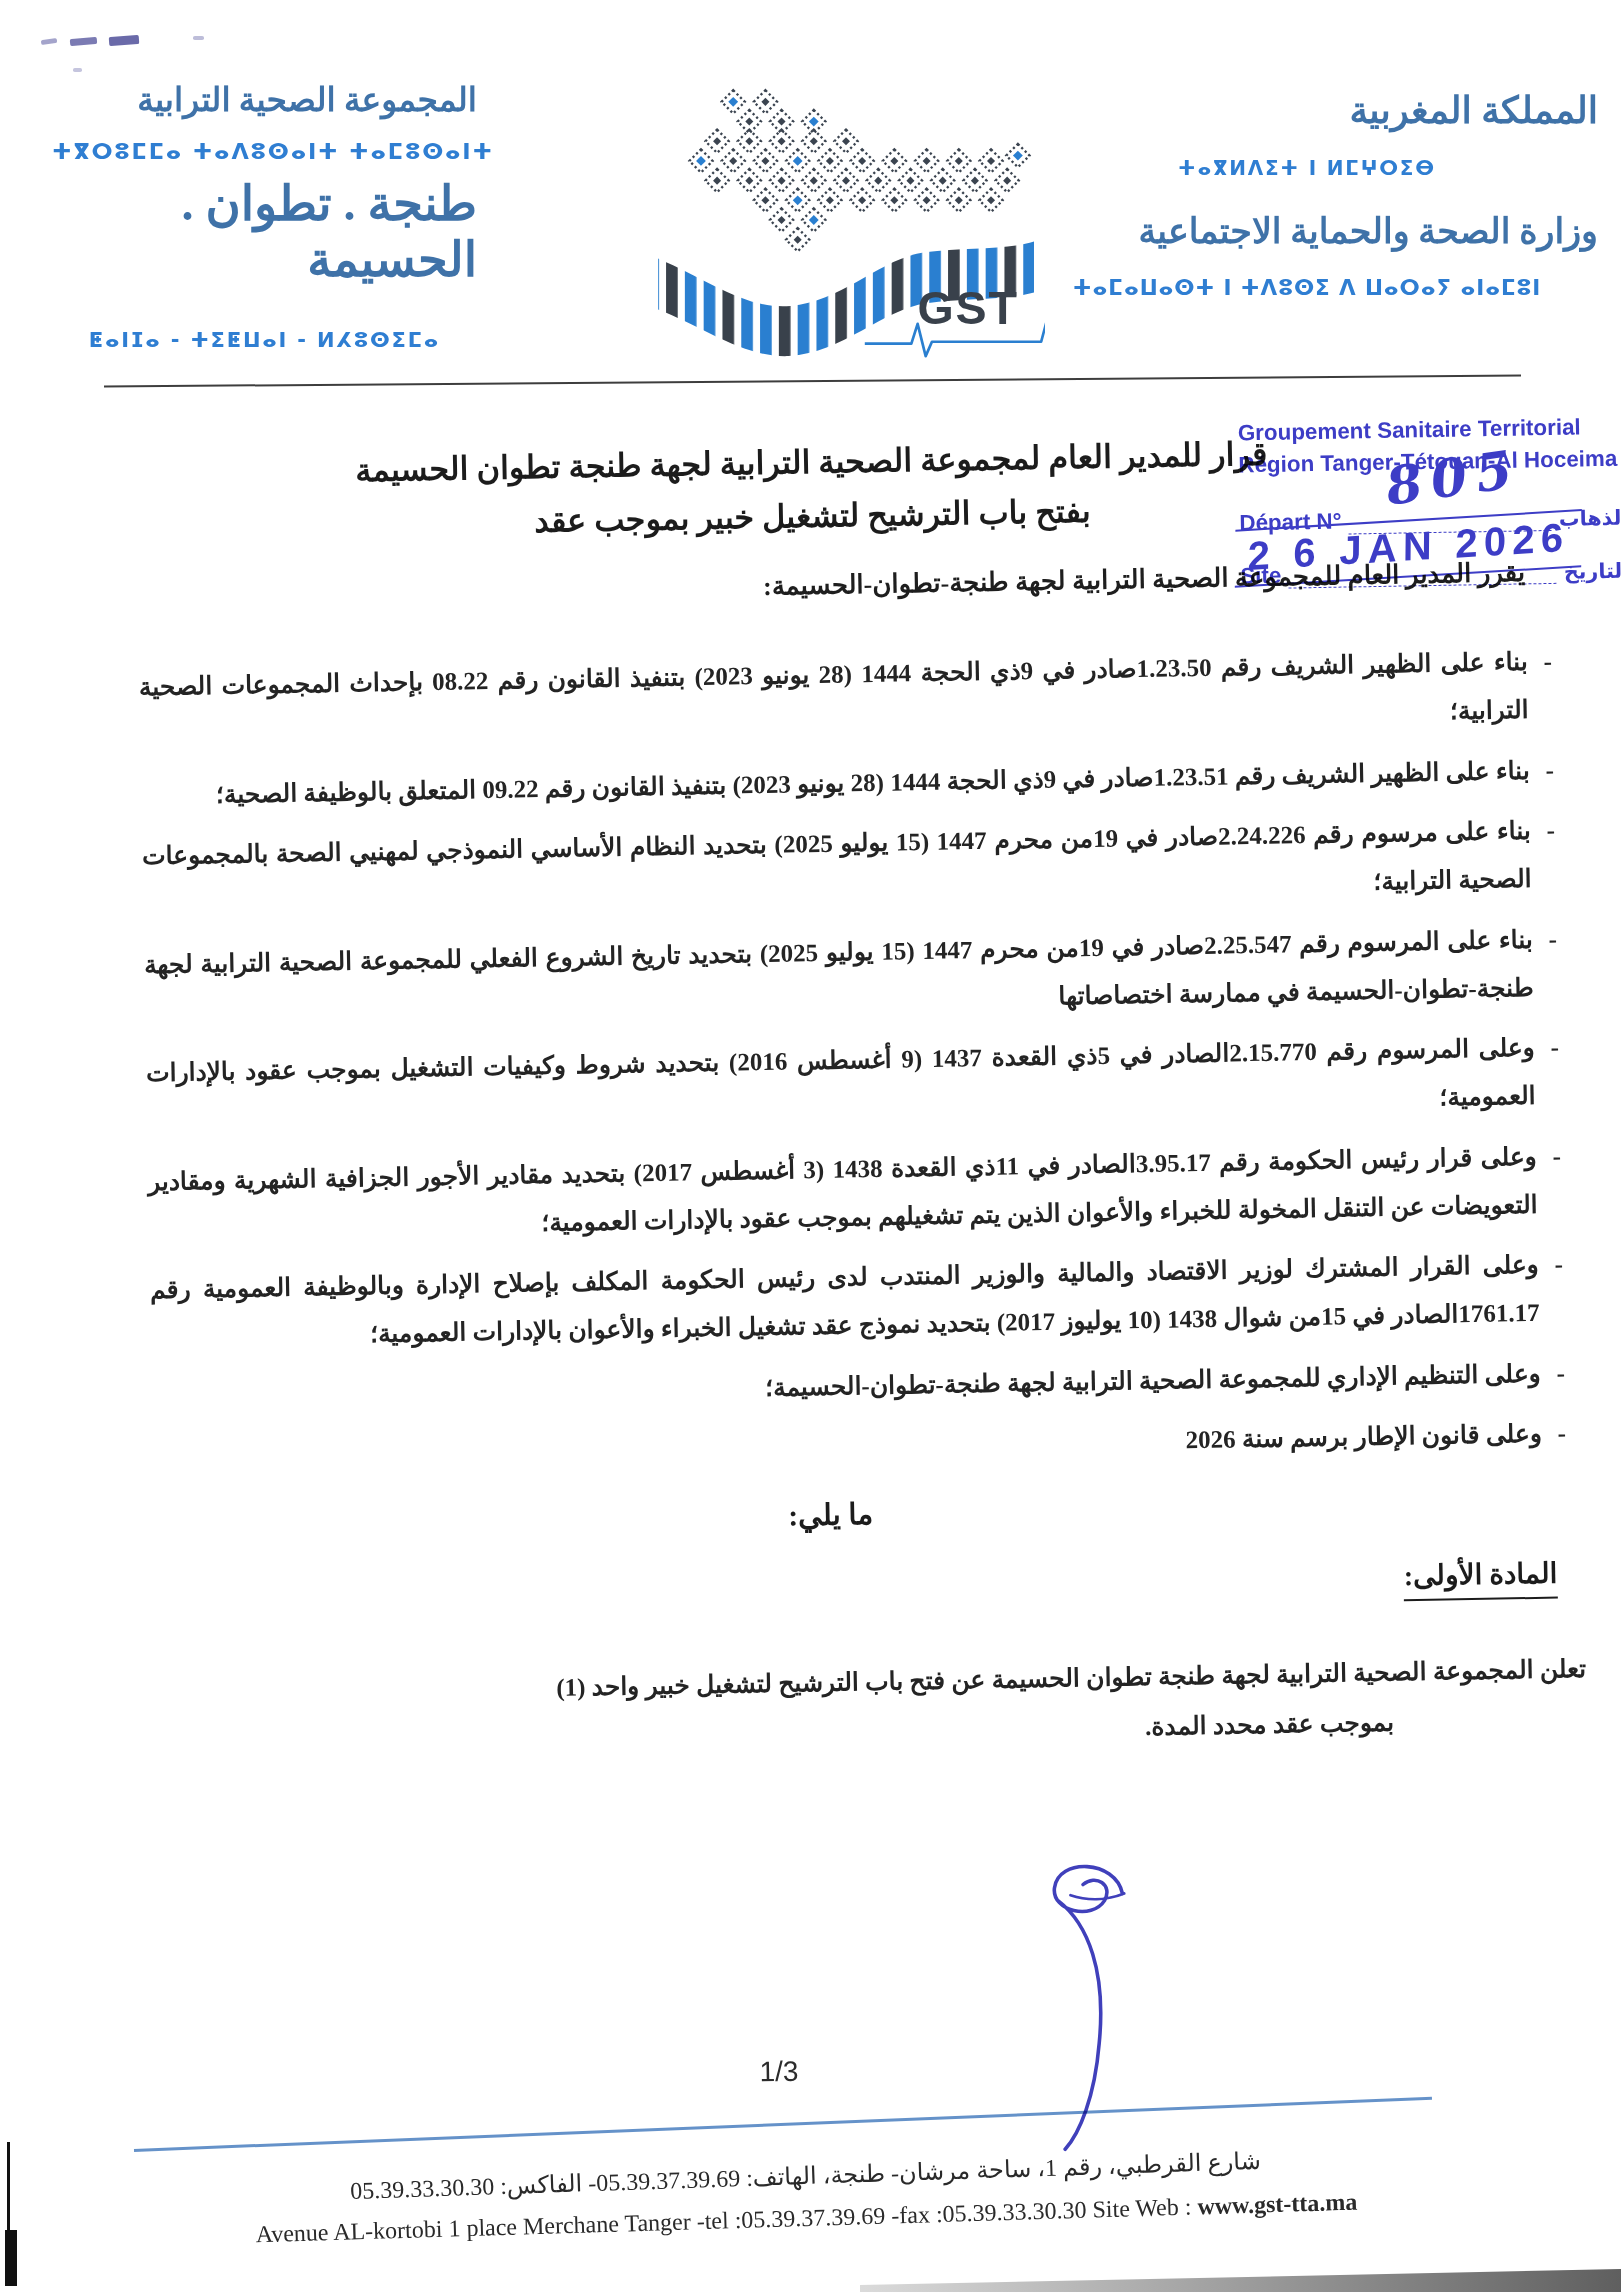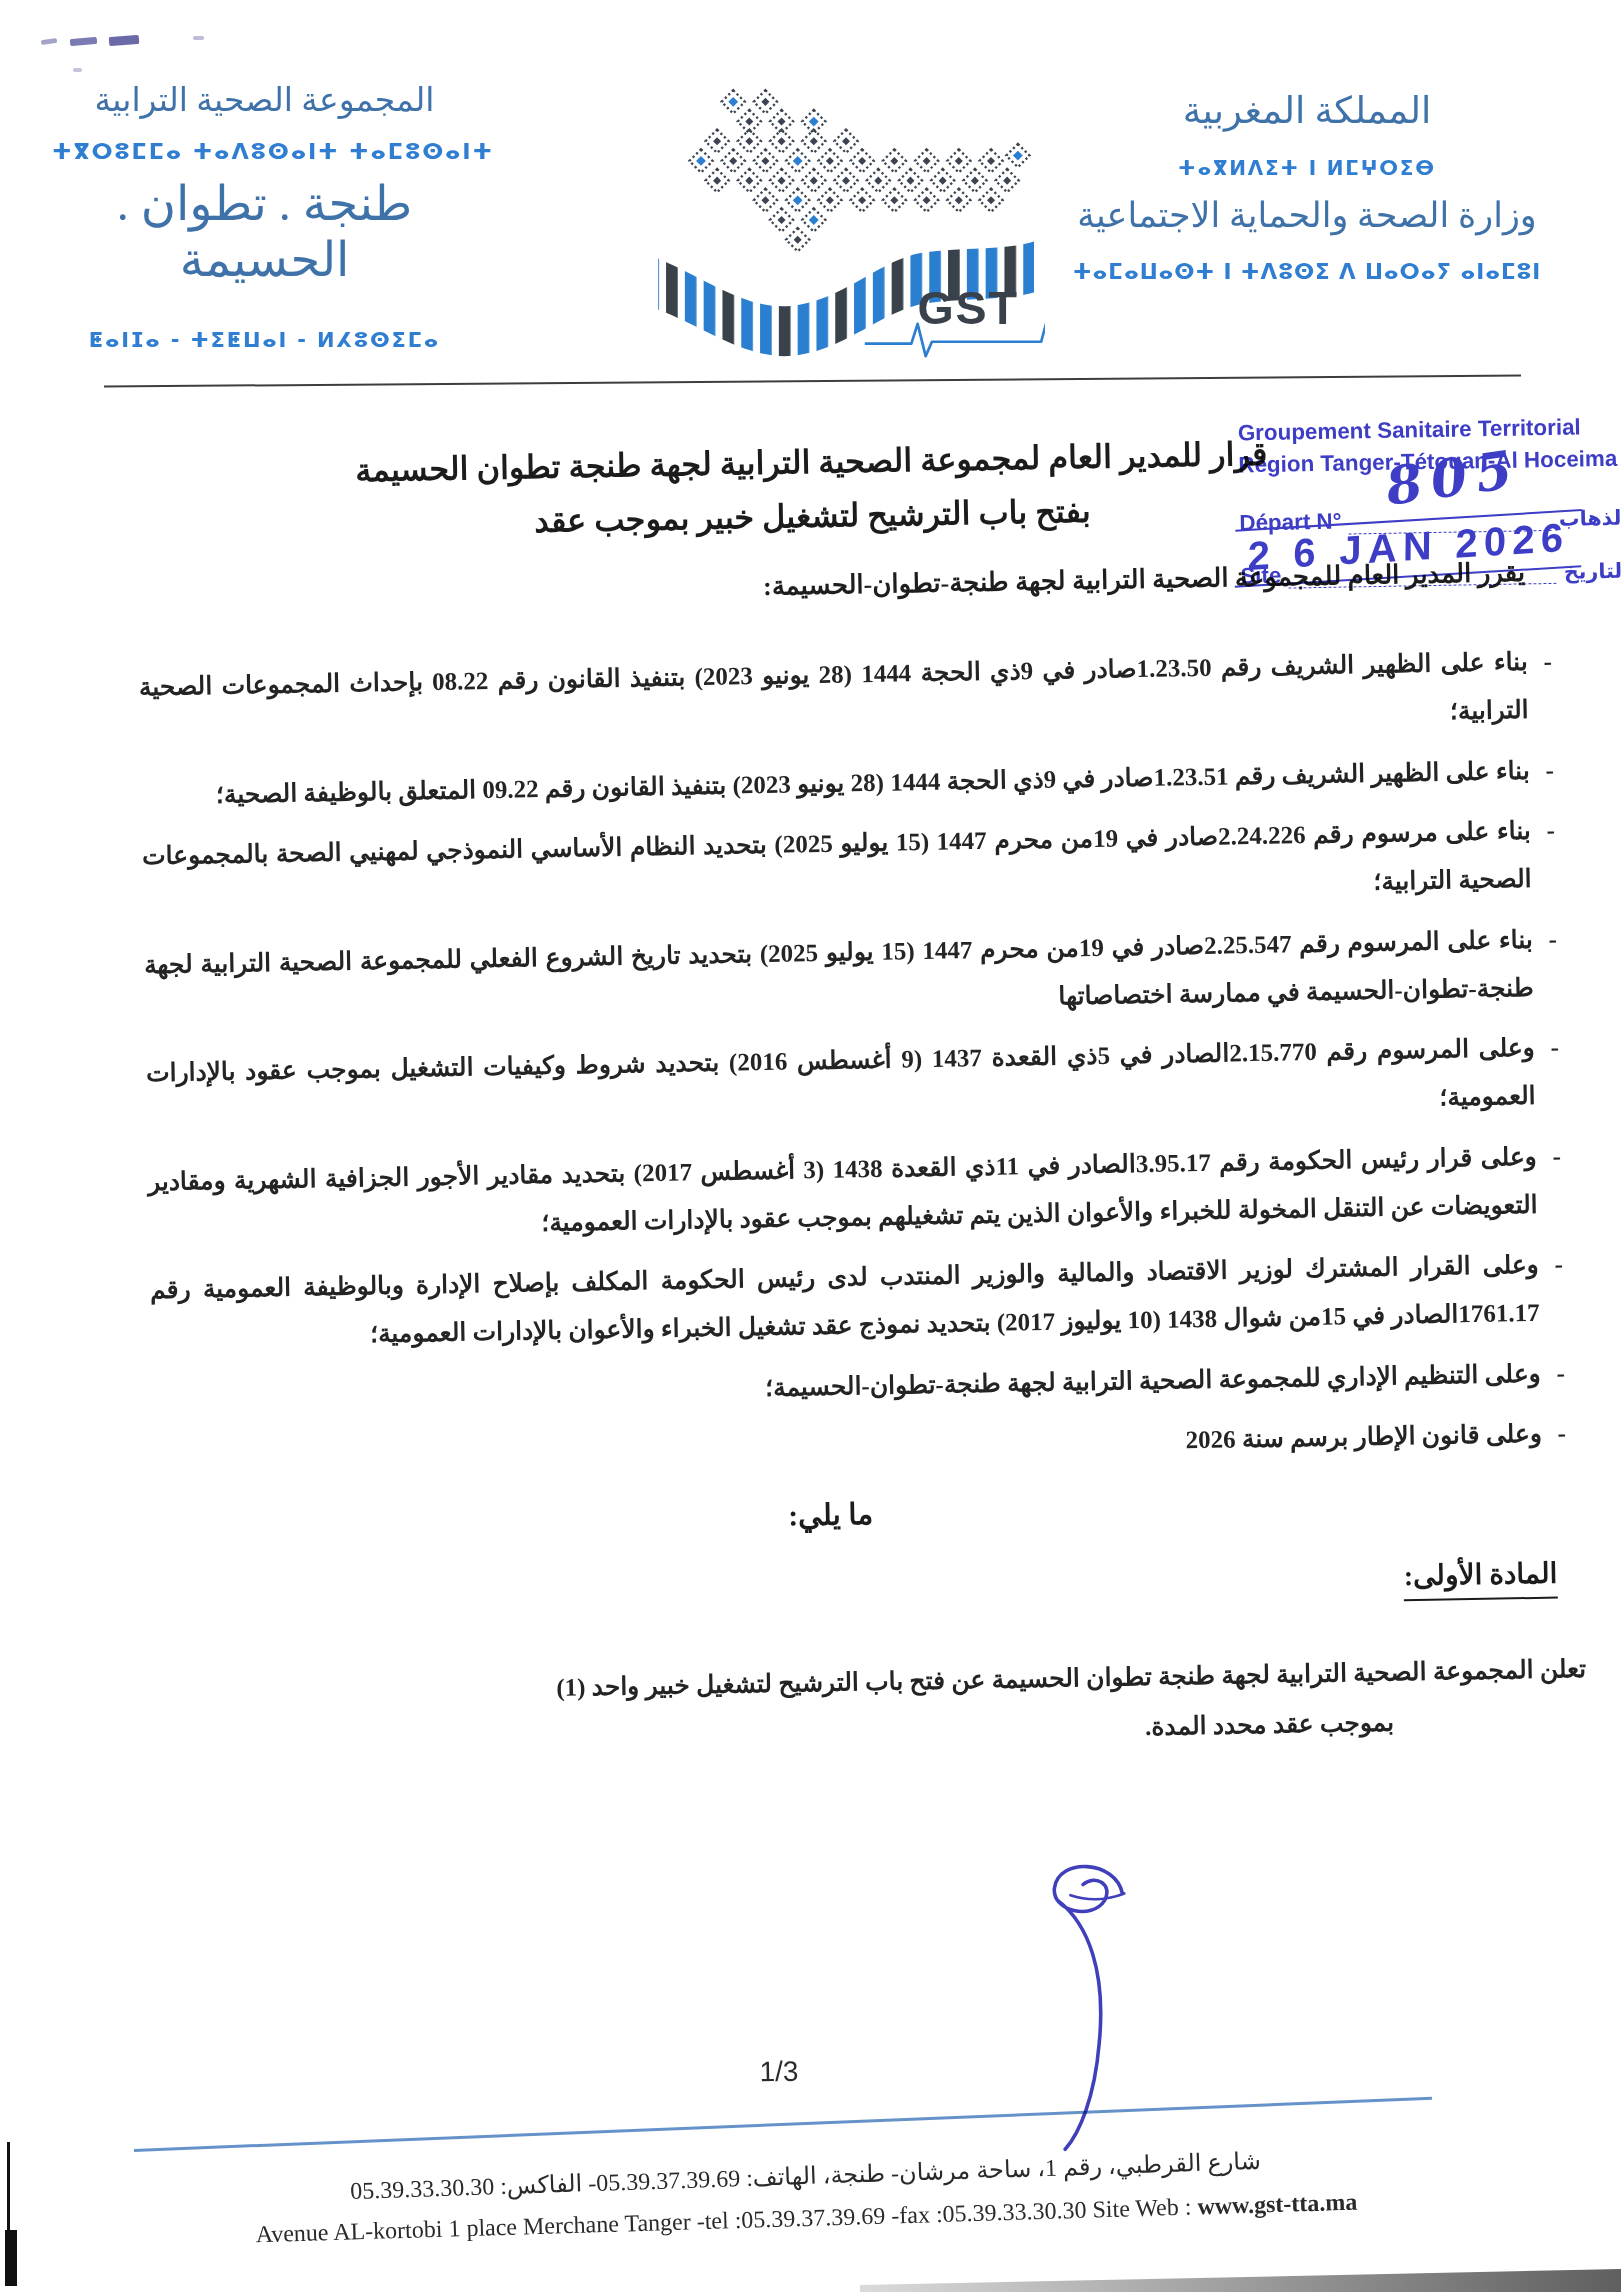--- a/index.html
+++ b/index.html
@@ -1,29 +1,29 @@
 <!DOCTYPE html>
 <html lang="ar" style="font-size:14.3px"><head>
 <meta charset="utf-8">
 <style>
   html,body{margin:0;padding:0;background:#e8e8e8;}
   .page{position:relative;width:1621px;height:2293px;background:#ffffff;overflow:hidden;
         font-family:"Liberation Serif","DejaVu Serif",serif;color:#222;}
   
   .hdr-left{position:absolute;left:52px;top:82px;width:425px;text-align:center;}
   .hdr-right{position:absolute;left:1016px;top:90px;width:582px;text-align:center;}
-  .ar-callig{font-weight:400;color:#3f72a8;font-size:33px;line-height:1.15;}
+  .ar-callig{font-weight:700;color:#3f72a8;font-size:33px;line-height:1.15;text-align:right;}
   .hdr-right .ar-callig{font-size:37px;}
   .tifinagh{font-family:"DejaVu Sans",sans-serif;font-weight:700;color:#2f7ed2;
             font-size:22.4px;letter-spacing:1.8px;white-space:nowrap;}
   .hdr-left .t1{margin-top:18px;}
   .hdr-left .ar2{margin-top:12.5px;font-size:48px;}
   .hdr-left .t2{margin-top:41px;font-size:21px;}
   .hdr-right .t1{margin-top:23px;font-size:20px;}
-  .hdr-right .ar2{margin-top:16px;font-size:35px;}
+  .hdr-right .ar2{margin-top:32px;font-size:35px;}
   .hdr-right .t2{margin-top:23px;font-size:21.5px;letter-spacing:0.9px;text-align:center;}
   .logo-wrap{position:absolute;left:647px;top:75px;width:398px;height:299px;}
   .hdr-rule{position:absolute;left:104px;top:380px;width:1417px;height:0;
             border-top:2.7px solid #3d3d3d;transform:rotate(-0.45deg);}
   
   .stamp{position:absolute;left:1239px;top:417px;width:389px;color:#3d3dc6;
          font-family:"Liberation Sans","DejaVu Sans",sans-serif;font-weight:700;
          transform:rotate(-1deg);mix-blend-mode:multiply;z-index:6;}
   .stamp .l1,.stamp .l2{font-size:22.4px;white-space:nowrap;}
   .stamp .l2{margin-top:6.3px;}

